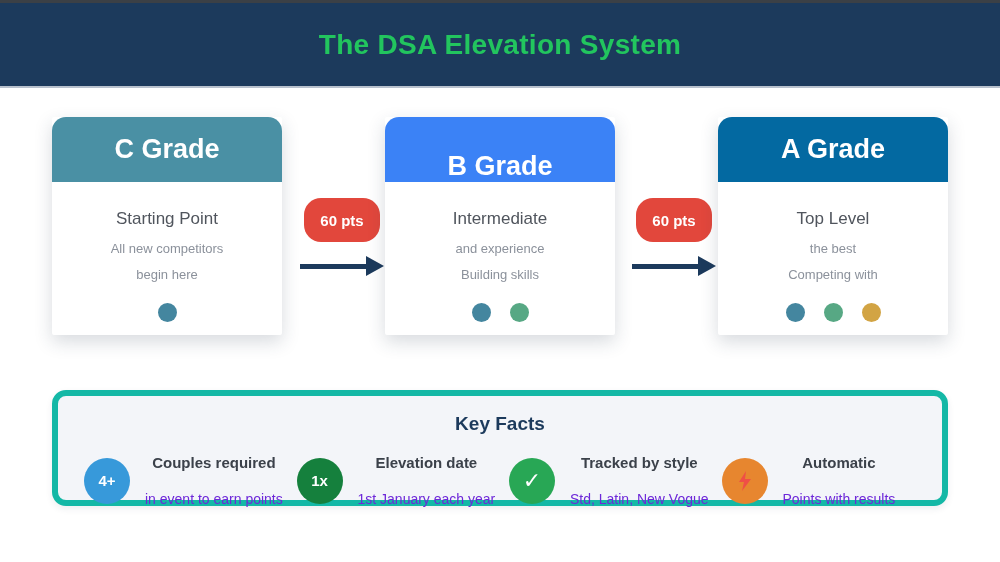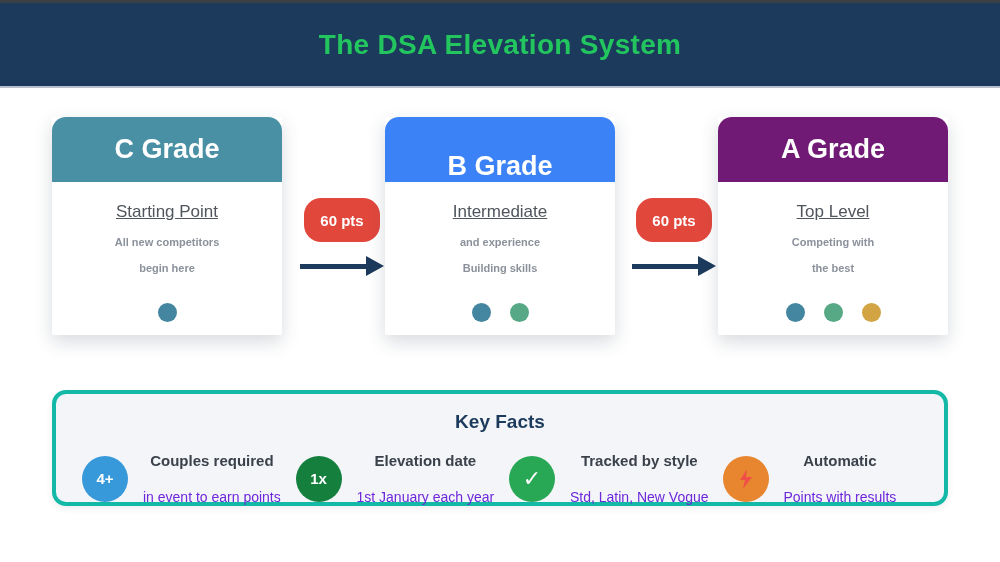--- a/index.html
+++ b/index.html
@@ -13,39 +13,39 @@
           display:flex;align-items:center;justify-content:center;}
   .banner h1{margin:0;color:#22c55e;font-size:28px;font-weight:bold;letter-spacing:.3px;text-align:right;}
 
   
   .card{position:absolute;top:117px;width:230px;height:218px;background:#ffffff;
         border-radius:2px;box-shadow:0 7px 18px rgba(40,55,80,0.18);}
   .card-c{left:52px}.card-b{left:385px}.card-a{left:718px}
   .card-header{height:65px;border-radius:14px 14px 0 0;display:flex;align-items:center;
                justify-content:center;color:#ffffff;font-size:27px;font-weight:bold;}
   .card-body{position:relative;height:153px;text-align:center;}
-  .card-subtitle{padding-top:20px;font-size:17px;color:#50555d;text-decoration:underline;}
-  .card-desc{margin-top:7px;font-size:11px;line-height:26px;color:#8b919b;font-weight:bold;}
+  .card-subtitle{padding-top:27px;font-size:17px;color:#50555d;}
+  .card-desc{margin-top:7px;font-size:13px;line-height:26px;color:#8b919b;}
   .dots{position:absolute;bottom:13px;left:0;right:0;display:flex;justify-content:center;gap:19px;}
   .dot{width:19px;height:19px;border-radius:50%;}
 
   
   .connector{position:absolute;top:198px;width:84px;}
   .conn-1{left:300px}.conn-2{left:632px}
   .badge{width:76px;height:44px;margin:0 auto;border-radius:17px;background:#e2473c;
          color:#fff;font-size:15px;font-weight:bold;display:flex;align-items:center;justify-content:center;}
   .arrow{position:relative;margin-top:14px;height:20px;}
   .arrow-line{position:absolute;top:8px;left:0;width:66px;height:5px;background:#1c3a5c;}
   .arrow-head{position:absolute;top:0;left:66px;width:0;height:0;
               border-top:10px solid transparent;border-bottom:10px solid transparent;
               border-left:18px solid #1c3a5c;}
 
   
   .key-facts{position:absolute;left:52px;top:390px;width:896px;height:116px;box-sizing:border-box;
-             background:#f3f5f9;border:4px solid #14b8a6;border-radius:14px;
+             background:#f3f5f9;border:6px solid #14b8a6;border-radius:14px;
              box-shadow:0 3px 7px rgba(40,55,80,0.08);}
   .kf-title{margin:0;padding-top:17px;text-align:center;font-size:19px;font-weight:bold;color:#1c3a5c;}
   .facts-row{position:absolute;top:58px;left:26px;right:8px;display:grid;
              grid-template-columns:repeat(4,1fr);}
   .fact{display:flex;align-items:center;gap:15px;}
   .fact-icon{flex:0 0 46px;width:46px;height:46px;border-radius:50%;display:flex;
              align-items:center;justify-content:center;color:#ffffff;font-weight:bold;font-size:15px;}
   .fact-icon .check{font-size:22px;font-weight:bold;}
   .fact-title{font-size:15px;font-weight:600;color:#3b414a;margin-bottom:4px;text-align:center;}
   .fact-sub{font-size:14px;color:#6d28d9;margin-top:20px;}
@@ -102,28 +102,28 @@
 
   <div class="connector conn-2">
     <div class="badge" style="background: rgb(226, 71, 60);">60 pts</div>
     <div class="arrow">
       <div class="arrow-line"></div>
       <div class="arrow-head"></div>
     </div>
   </div>
 
   <section class="card card-a">
-    <div class="card-header" style="background: #701a75;">
+    <div class="card-header" style="background: #0369a1;">
       <span>A Grade</span>
     </div>
     <div class="card-body">
       <div class="card-subtitle">Top Level</div>
       <div class="card-desc">
+        <div>the best</div>
         <div>Competing with</div>
-        <div>the best</div>
       </div>
       <div class="dots">
         <span class="dot" style="background: rgb(68, 134, 159);"></span>
         <span class="dot" style="background: rgb(87, 168, 132);"></span>
         <span class="dot" style="background: rgb(210, 164, 68);"></span>
       </div>
     </div>
   </section>
 
   <section class="key-facts">

